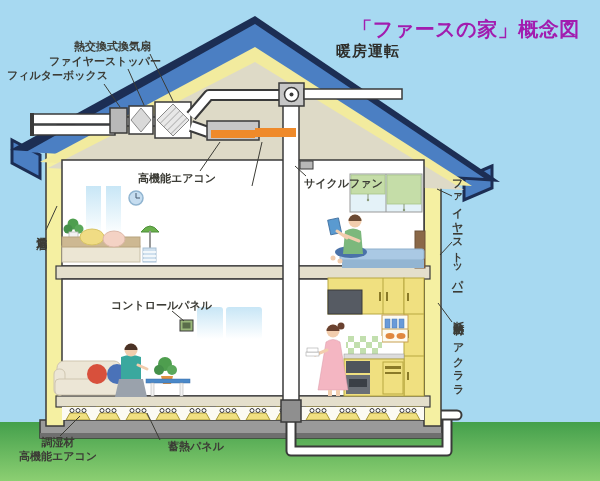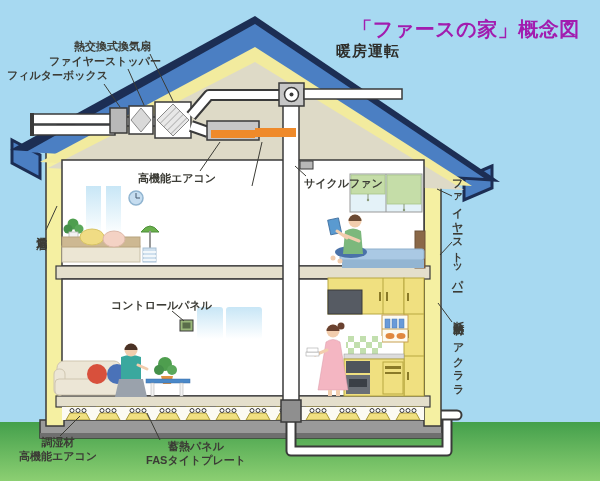--- a/index.html
+++ b/index.html
@@ -288,15 +288,14 @@
   <div class="lbl vert" style="left:452px;top:312px;">
     <span>断熱材</span>
     <span>エアクララ</span>
   </div>
   <div class="lbl center two-line" style="left:6px;top:436px;width:104px;">
     <span>調湿材</span>
     <span>高機能エアコン</span>
   </div>
   <div class="lbl center two-line" style="left:128px;top:440px;width:136px;">
     <span>蓄熱パネル</span>
-    <span>FASタイトプレート</span>
   </div>
 </div>
 
 </body></html>

